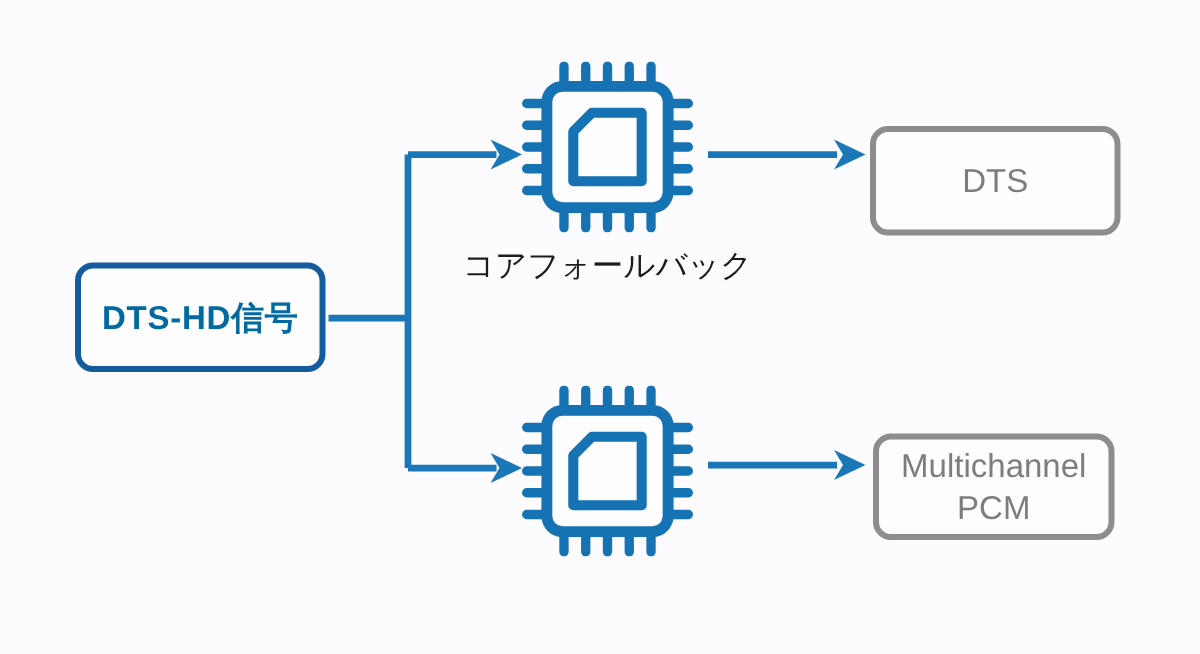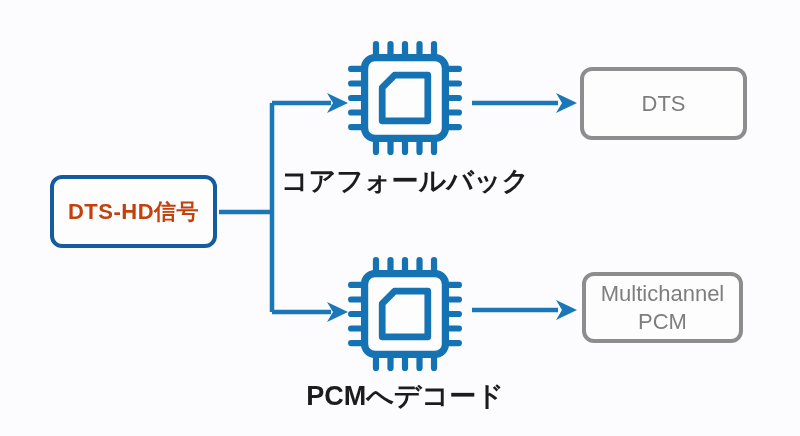--- a/index.html
+++ b/index.html
@@ -28,32 +28,33 @@
     align-items: center;
     justify-content: center;
     text-align: center;
     background: #fdfdfe;
     border-radius: 12px;
   }
   .node-source {
     left: 50px; top: 175px;
     width: 167px; height: 73px;
     border: 4px solid #145c9e;
-    color: #c2410c;
+    color: #0369a1;
     font-size: 22px;
     font-weight: 700;
     letter-spacing: 0.5px;
   }
   .node-output {
     border: 4px solid #8d8d8d;
     color: #7d7d7d;
     font-size: 22px;
     font-weight: 400;
     line-height: 1.25;
     padding: 0 10px;
+    margin-top: 17px;
   }
   .node-output-dts {
     left: 580px; top: 67px;
     width: 167px; height: 73px;
   }
   .node-output-mcpcm {
     left: 582px; top: 272px;
     width: 161px; height: 71px;
   }
   .chip {
@@ -61,22 +62,22 @@
     width: 114px; height: 114px;
   }
   .chip-top { left: 348px; top: 41px; }
   .chip-bottom { left: 348px; top: 257px; }
   .proc-label {
     position: absolute;
     left: 255px;
     width: 300px;
     text-align: center;
     color: #1c1c1c;
-    font-size: 27px;
-    font-weight: 700;
+    font-size: 21px;
+    font-weight: 400;
   }
   .proc-label-top { top: 163px; }
   .proc-label-bottom { top: 378px; }
 </style>
 </head>
 <body>
 
 <div class="canvas">
 
   <svg class="connector-svg" viewBox="0 0 800 436" xmlns="http://www.w3.org/2000/svg">
@@ -116,21 +117,20 @@
       <path d="M27 3 V16 M41 3 V16 M55 3 V16 M69 3 V16 M83 3 V16"></path>
       <path d="M27 94 V107 M41 94 V107 M55 94 V107 M69 94 V107 M83 94 V107"></path>
       <path d="M3 27 H16 M3 41 H16 M3 55 H16 M3 69 H16 M3 83 H16"></path>
       <path d="M94 27 H107 M94 41 H107 M94 55 H107 M94 69 H107 M94 83 H107"></path>
     </g>
     <rect x="16" y="16" width="78" height="78" rx="10" fill="#fdfdfe" stroke="#1573b4" stroke-width="7"></rect>
     <path d="M45 33 H77 V77 H33 V45 Z" fill="none" stroke="#1573b4" stroke-width="6.5" stroke-linejoin="round"></path>
   </svg>
 
   <div class="proc-label proc-label-top">コアフォールバック</div>
-  <div class="proc-label proc-label-bottom">PCMへデコード</div>
 
   <div class="node-box node-output node-output-dts">
     <span>DTS</span>
   </div>
   <div class="node-box node-output node-output-mcpcm">
     <span>Multichannel PCM</span>
   </div>
 
 </div>
 

